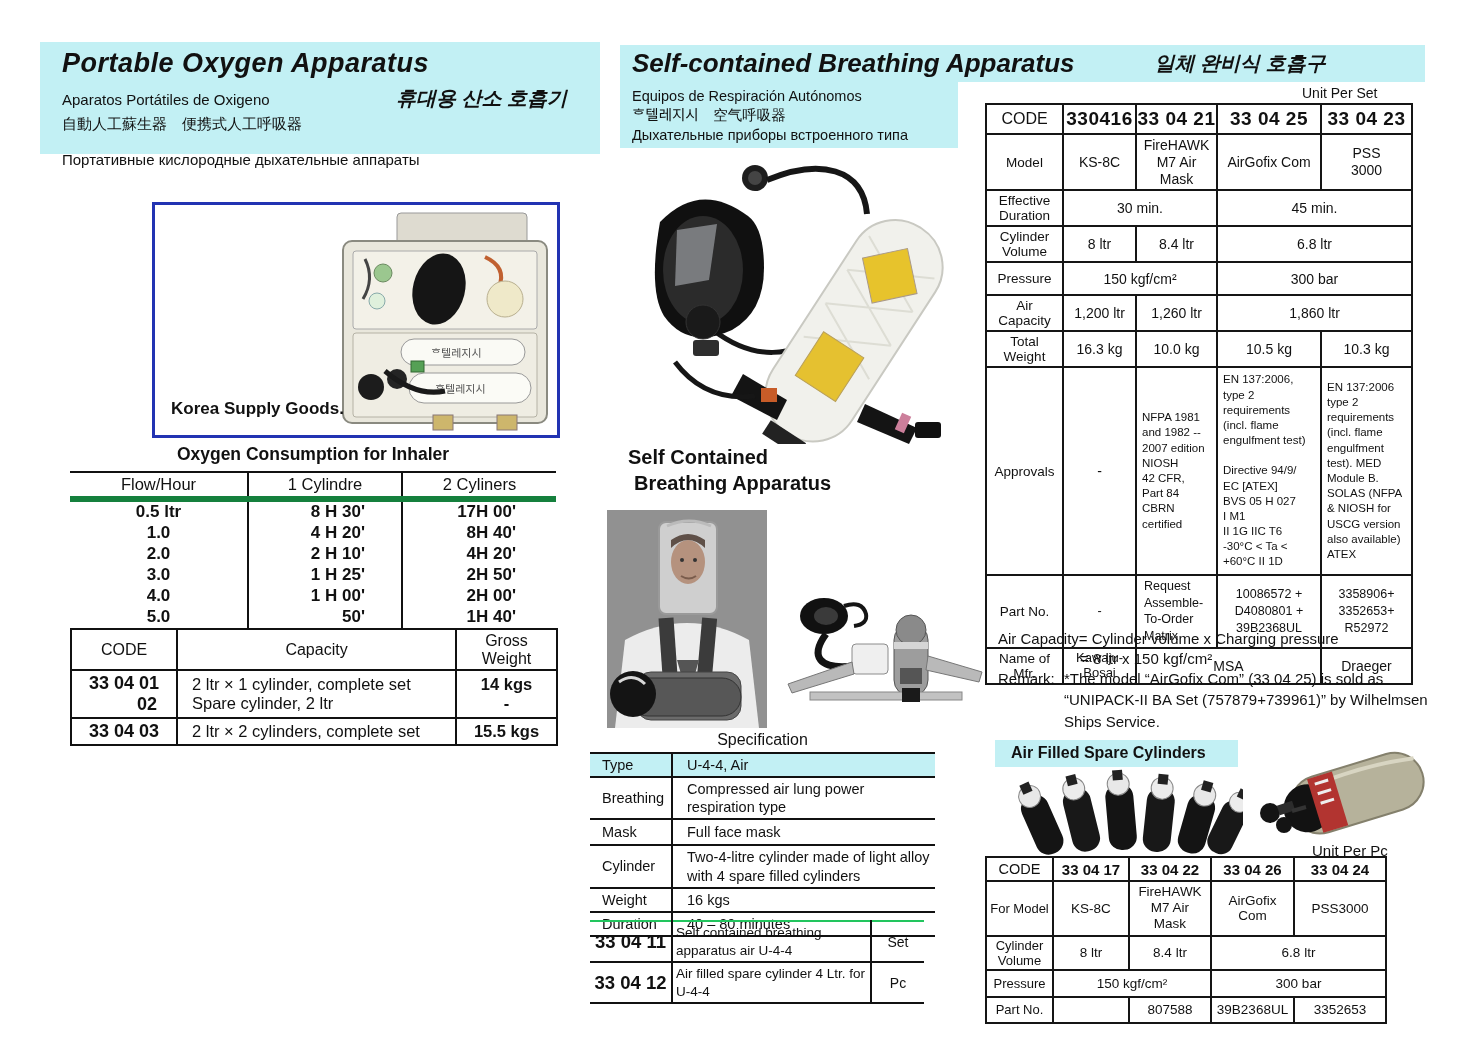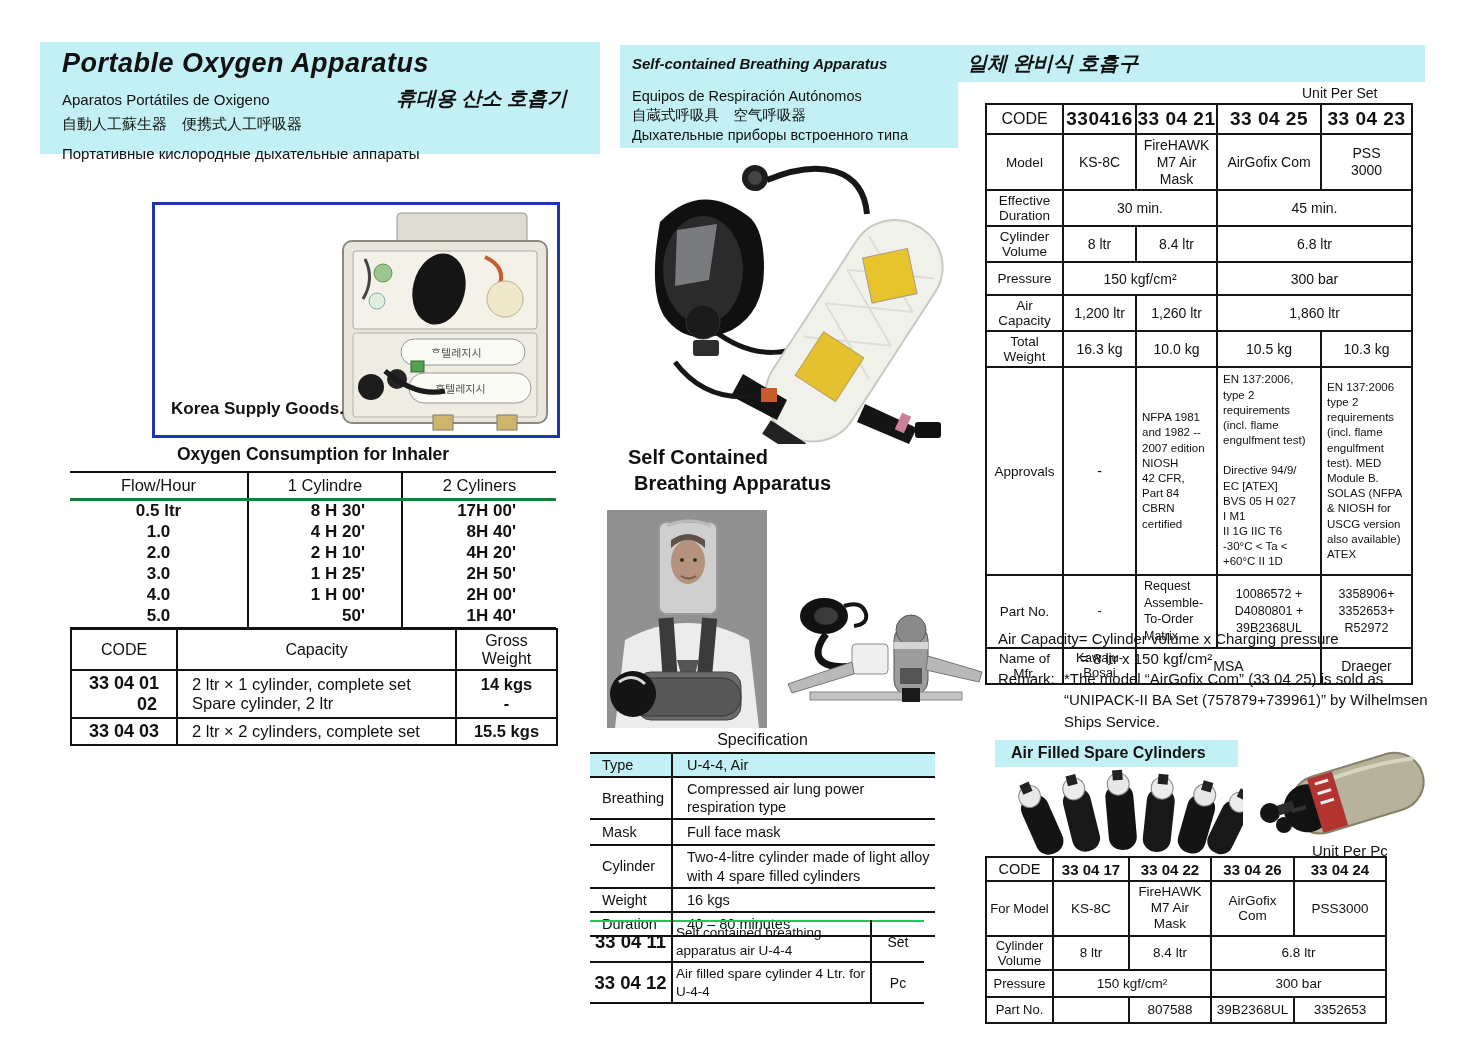--- a/index.html
+++ b/index.html
@@ -12,47 +12,47 @@
   td, th { vertical-align:middle; text-align:center; padding:2px 3px; font-size:14px; color:#111; }
   .pre { white-space:pre-line; }
 
   
   .lh { left:40px; top:42px; width:560px; height:112px; padding:6px 0 0 22px; }
   .lh h1 { font-size:27px; font-style:italic; font-weight:bold; letter-spacing:.5px; }
   .lh .row { display:flex; justify-content:space-between; width:505px; margin-top:6px; align-items:baseline; }
   .lh .es { font-size:15px; }
   .lh .ko { font-size:20px; font-weight:bold; font-style:italic; }
   .lh .zh { font-size:15px; margin-top:3px; }
-  .lh .ru { font-size:15px; margin-top:11px; }
+  .lh .ru { font-size:15px; margin-top:17px; }
 
   
   .frame { left:152px; top:202px; width:408px; height:236px; border:3px solid #2233b2; background:#fff; }
   .frame .cap { position:absolute; left:16px; bottom:16px; font-size:17px; font-weight:bold; }
 
   
   .ct-title { left:70px; top:444px; width:486px; text-align:center; font-size:17.5px; font-weight:600; }
   .ct { left:70px; top:471px; width:486px; border-top:2.5px solid #111; border-bottom:2.5px solid #111; }
-  .ct th { font-weight:400; font-size:16.5px; border-bottom:3px solid #15803d; height:27px; padding:0; }
+  .ct th { font-weight:400; font-size:16.5px; border-bottom:6px solid #15803d; height:27px; padding:0; }
   .ct td { font-weight:600; font-size:17px; height:20px; padding:0 0 1px 0; }
   .ct th + th, .ct td + td { border-left:2px solid #111; }
   .ct td.c2 { text-align:right; padding-right:36px; }
   .ct td.c3 { text-align:right; padding-right:40px; }
 
   
   .oc { left:70px; top:628px; width:486px; }
   .oc td { border:2px solid #111; }
   .oc .hdr { font-size:16px; font-weight:400; height:36px; }
   .oc .code { font-size:18px; font-weight:bold; }
   .oc .cap { text-align:left; padding-left:14px; font-size:16.5px; }
   .oc .sub { text-align:right; padding-right:16px; }
   .oc .wt { font-size:16.5px; font-weight:600; }
 
   
   .rh-band { left:620px; top:45px; width:805px; height:37px; display:flex; align-items:center; }
-  .rh-band .t { font-size:15px; font-weight:bold; font-style:italic; margin-left:12px; }
+  .rh-band .t { font-size:26px; font-weight:bold; font-style:italic; margin-left:12px; }
   .rh-band .k { font-size:20px; font-weight:bold; font-style:italic; margin-left:80px; }
   .rh-sub { left:620px; top:82px; width:338px; height:66px; padding:4px 0 0 12px; }
   .rh-sub div { font-size:14.5px; margin-top:2px; }
   .ups { left:1302px; top:85px; font-size:14px; }
   .upp { left:1312px; top:842px; font-size:15px; }
 
   
   .mt { left:985px; top:103px; width:426px; }
   .mt td { border:2px solid #151515; }
   .mt .lbl { font-size:13.5px; padding:2px 4px; }
@@ -218,21 +218,21 @@
     </tr>
   </tbody>
     </table>
 
   <section class="abs cyan rh-band">
     <span class="t">Self-contained Breathing Apparatus</span>
     <span class="k">일체 완비식 호흡구</span>
   </section>
   <section class="abs cyan rh-sub">
     <div>Equipos de Respiración Autónomos</div>
-    <div>自蔵式呼吸具　空气呼吸器</div>
+    <div>ᄒ텔레지시　空气呼吸器</div>
     <div>Дыхательные приборы встроенного типа</div>
   </section>
   <div class="abs ups">Unit Per Set</div>
 
   <svg class="photo abs" style="left:615px; top:152px;" width="352" height="292" viewBox="0 0 352 292">
     <circle cx="140" cy="26" r="13" fill="#1d1d1d"></circle>
       <circle cx="140" cy="26" r="7" fill="#444"></circle>
     <path d="M152,28 C 205,6 248,16 252,62" stroke="#161616" stroke-width="6" fill="none"></path>
     <path d="M98,178 C 140,210 180,205 205,180" stroke="#161616" stroke-width="5" fill="none"></path>
     <path d="M45,70 q40,-42 88,-6 q16,12 16,52 q0,44 -32,62 q-44,20 -68,-14 q-16,-26 -4,-94 z" fill="#101010"></path>

